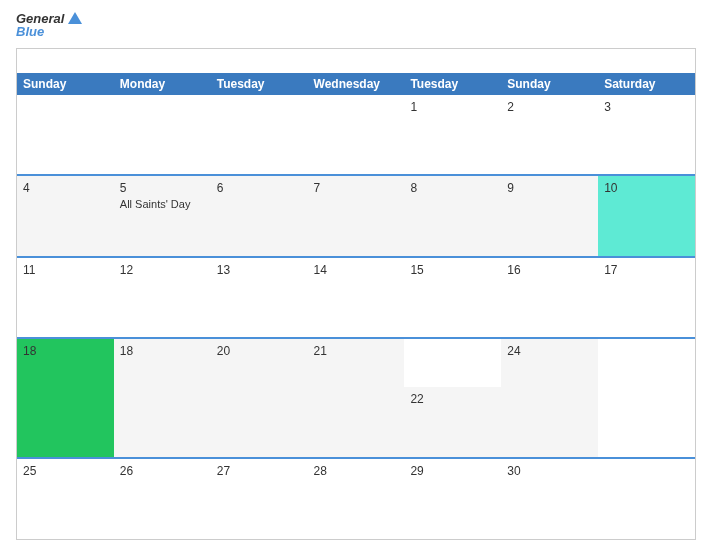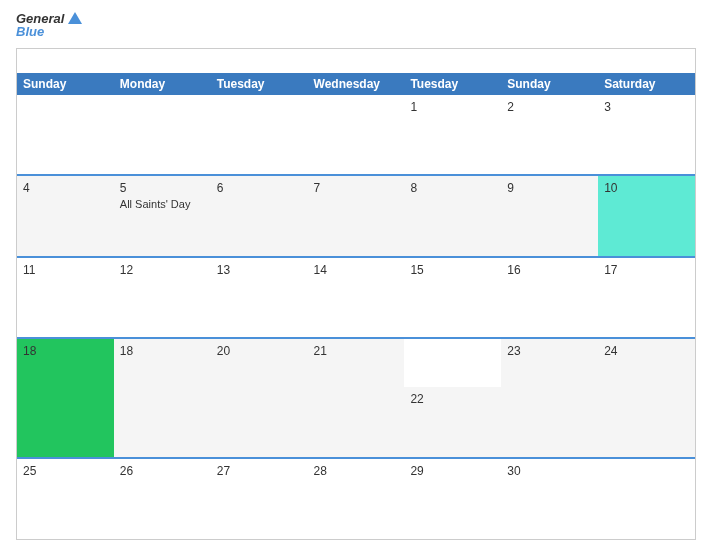--- a/index.html
+++ b/index.html
@@ -194,23 +194,20 @@
           <div class="day-cell" style="background: rgb(245, 245, 245);">
             <span class="day-number">20</span>
           </div>
           <div class="day-cell" style="background: rgb(245, 245, 245);">
             <span class="day-number">21</span>
           </div>
           <div class="day-cell" style="background: rgb(245, 245, 245); margin-top: 48px;">
             <span class="day-number">22</span>
           </div>
           <div class="day-cell" style="background: rgb(245, 245, 245);">
-            <span class="day-number">23</span>
-          </div>
-          <div class="day-cell" style="background: rgb(245, 245, 245);">
             <span class="day-number">24</span>
           </div>
         </div>
         <div class="week">
           <div class="day-cell">
             <span class="day-number">25</span>
           </div>
           <div class="day-cell">
             <span class="day-number">26</span>
           </div>

